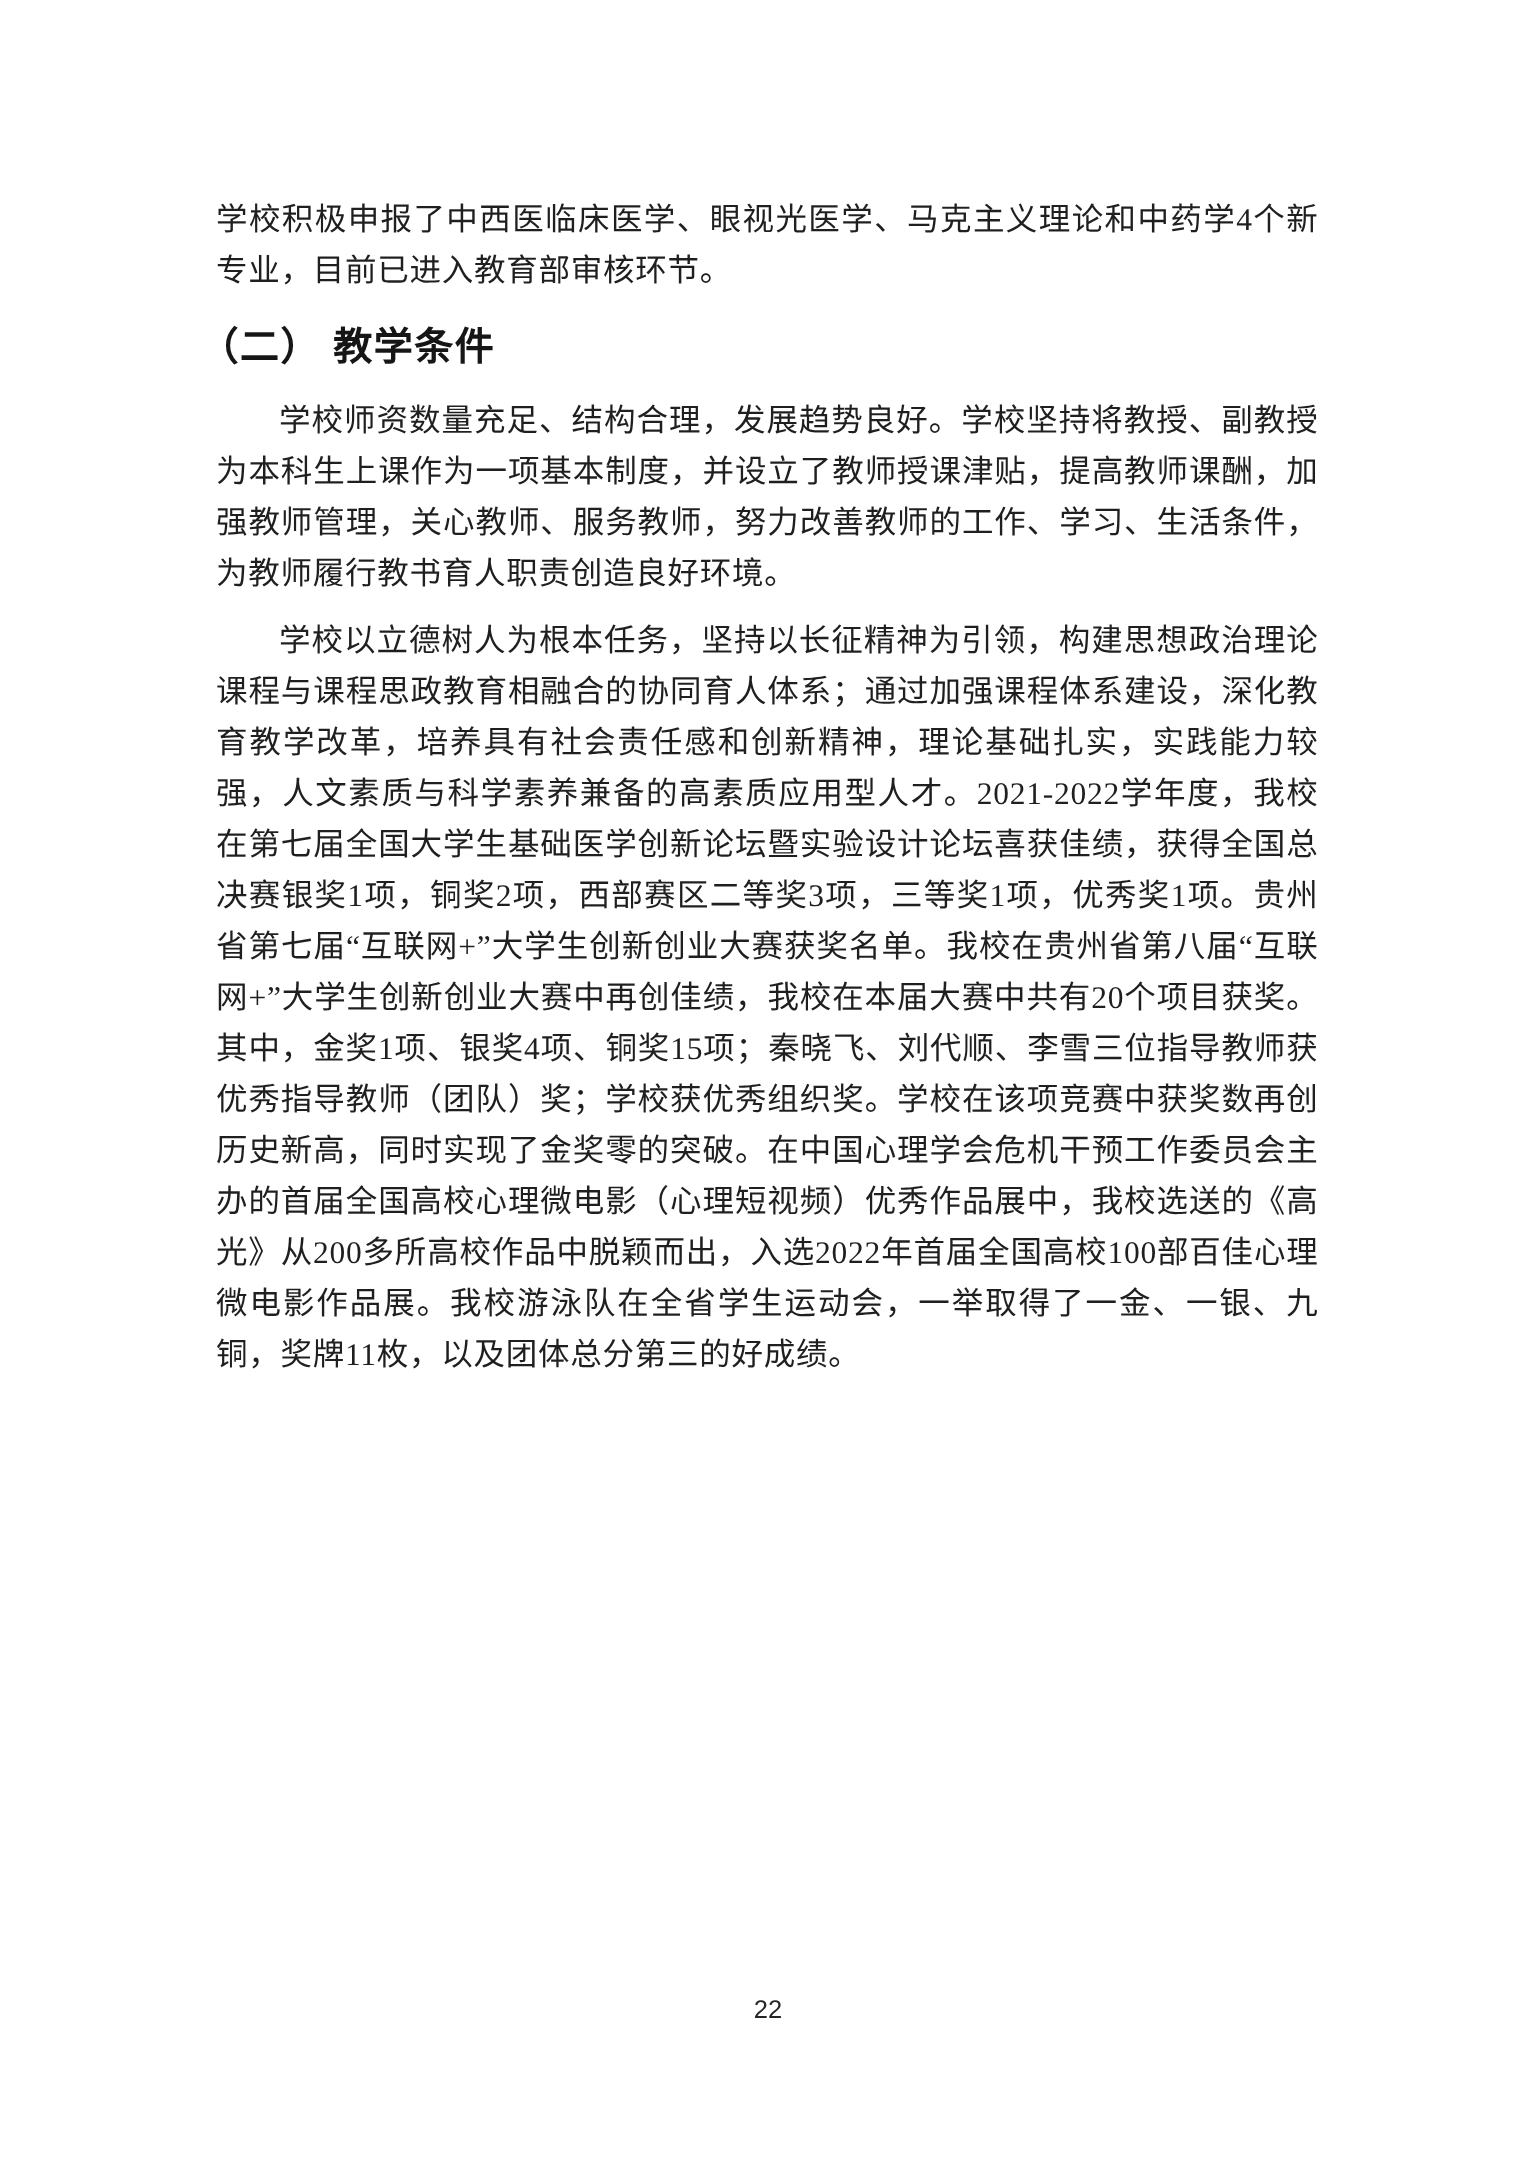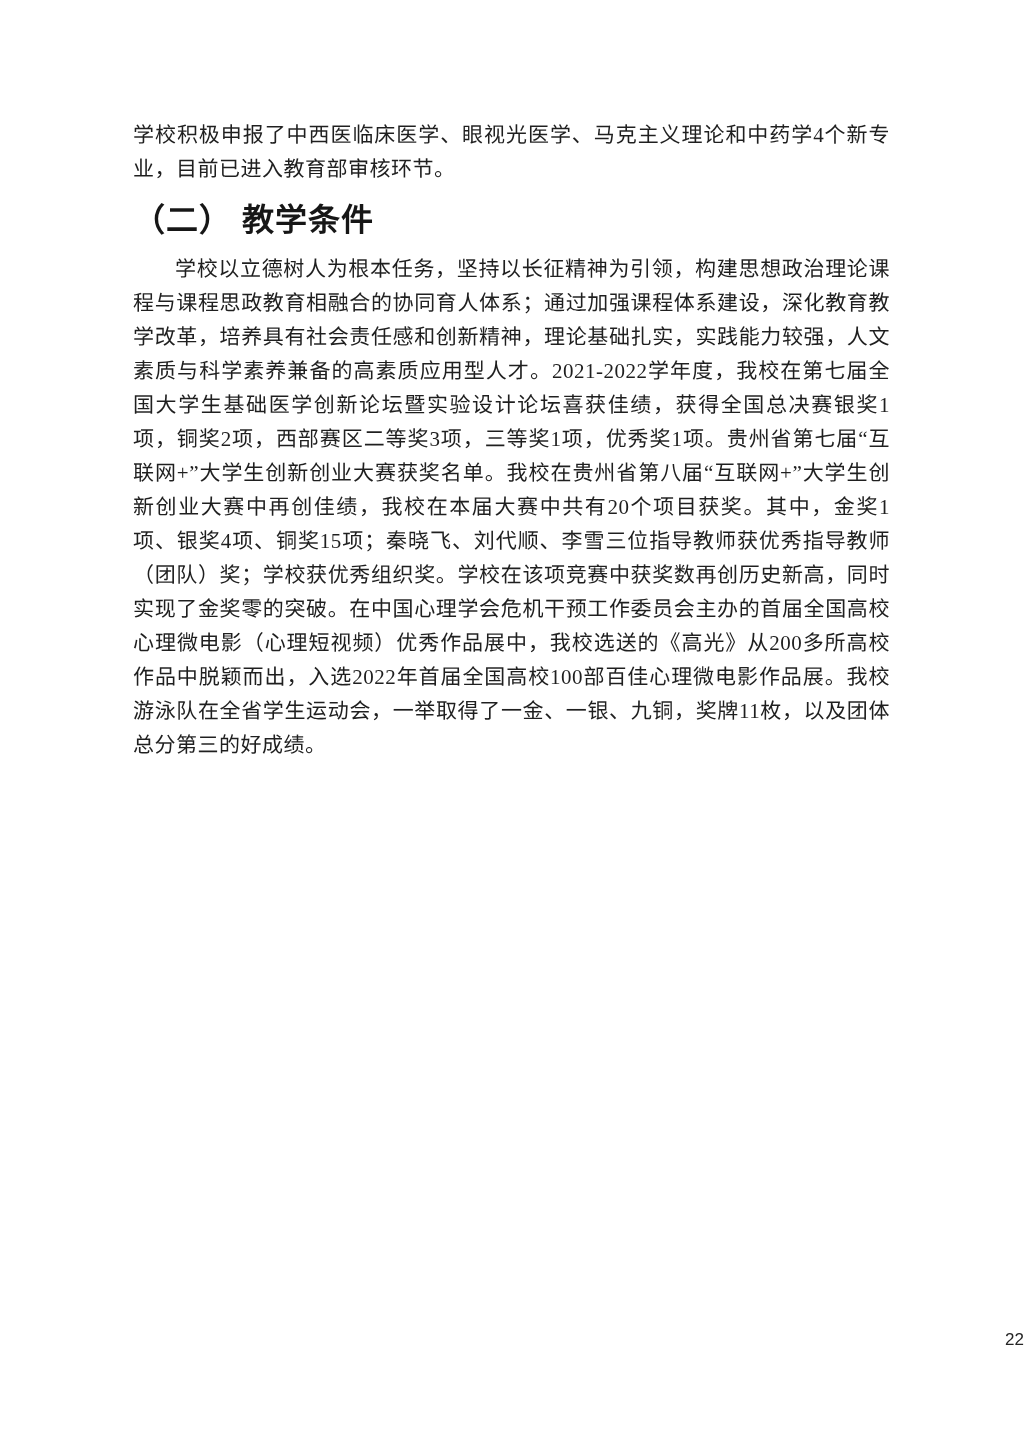--- a/index.html
+++ b/index.html
@@ -18,60 +18,61 @@
     font-family: "Liberation Serif", "DejaVu Serif", serif;
     color: #1f1f1f;
   }
   .content {
     position: absolute;
     left: 133px;
     top: 118px;
     width: 757px;
   }
   p.body {
-    margin: 0;
+    margin: 11px;
     font-size: 21px;
     line-height: 34px;
     text-align: justify;
     text-indent: 2em;
     letter-spacing: 0.5px;
   }
   p.no-indent {
     text-indent: 0;
   }
   h2.section-heading {
     margin: 15px 0 13px 0;
     font-family: "Liberation Sans", "DejaVu Sans", sans-serif;
-    font-size: 32px;
+    font-size: 26px;
     line-height: 38px;
     font-weight: 700;
     color: #161616;
     letter-spacing: 1px;
   }
   .page-number {
     position: absolute;
     left: 0;
     right: 0;
     bottom: 98px;
-    text-align: right;
+    text-align: center;
     font-family: "Liberation Sans", "DejaVu Sans", sans-serif;
     font-size: 17px;
     color: #242424;
   }
 </style>
 </head>
 <body>
 
 <div class="page">
   <div class="content">
 
     <p class="body no-indent">学校积极申报了中西医临床医学、眼视光医学、马克主义理论和中药学4个新专业，目前已进入教育部审核环节。</p>
 
     <h2 class="section-heading">（二） 教学条件</h2>
 
+    <p class="body">学校师资数量充足、结构合理，发展趋势良好。学校坚持将教授、副教授为本科生上课作为一项基本制度，并设立了教师授课津贴，提高教师课酬，加强教师管理，关心教师、服务教师，努力改善教师的工作、学习、生活条件，为教师履行教书育人职责创造良好环境。</p>
 
 
 
     <p class="body">学校以立德树人为根本任务，坚持以长征精神为引领，构建思想政治理论课程与课程思政教育相融合的协同育人体系；通过加强课程体系建设，深化教育教学改革，培养具有社会责任感和创新精神，理论基础扎实，实践能力较强，人文素质与科学素养兼备的高素质应用型人才。2021-2022学年度，我校在第七届全国大学生基础医学创新论坛暨实验设计论坛喜获佳绩，获得全国总决赛银奖1项，铜奖2项，西部赛区二等奖3项，三等奖1项，优秀奖1项。贵州省第七届“互联网+”大学生创新创业大赛获奖名单。我校在贵州省第八届“互联网+”大学生创新创业大赛中再创佳绩，我校在本届大赛中共有20个项目获奖。其中，金奖1项、银奖4项、铜奖15项；秦晓飞、刘代顺、李雪三位指导教师获优秀指导教师（团队）奖；学校获优秀组织奖。学校在该项竞赛中获奖数再创历史新高，同时实现了金奖零的突破。在中国心理学会危机干预工作委员会主办的首届全国高校心理微电影（心理短视频）优秀作品展中，我校选送的《高光》从200多所高校作品中脱颖而出，入选2022年首届全国高校100部百佳心理微电影作品展。我校游泳队在全省学生运动会，一举取得了一金、一银、九铜，奖牌11枚，以及团体总分第三的好成绩。</p>
 
 
   </div>
 
   <div class="page-number">22</div>
 </div>

